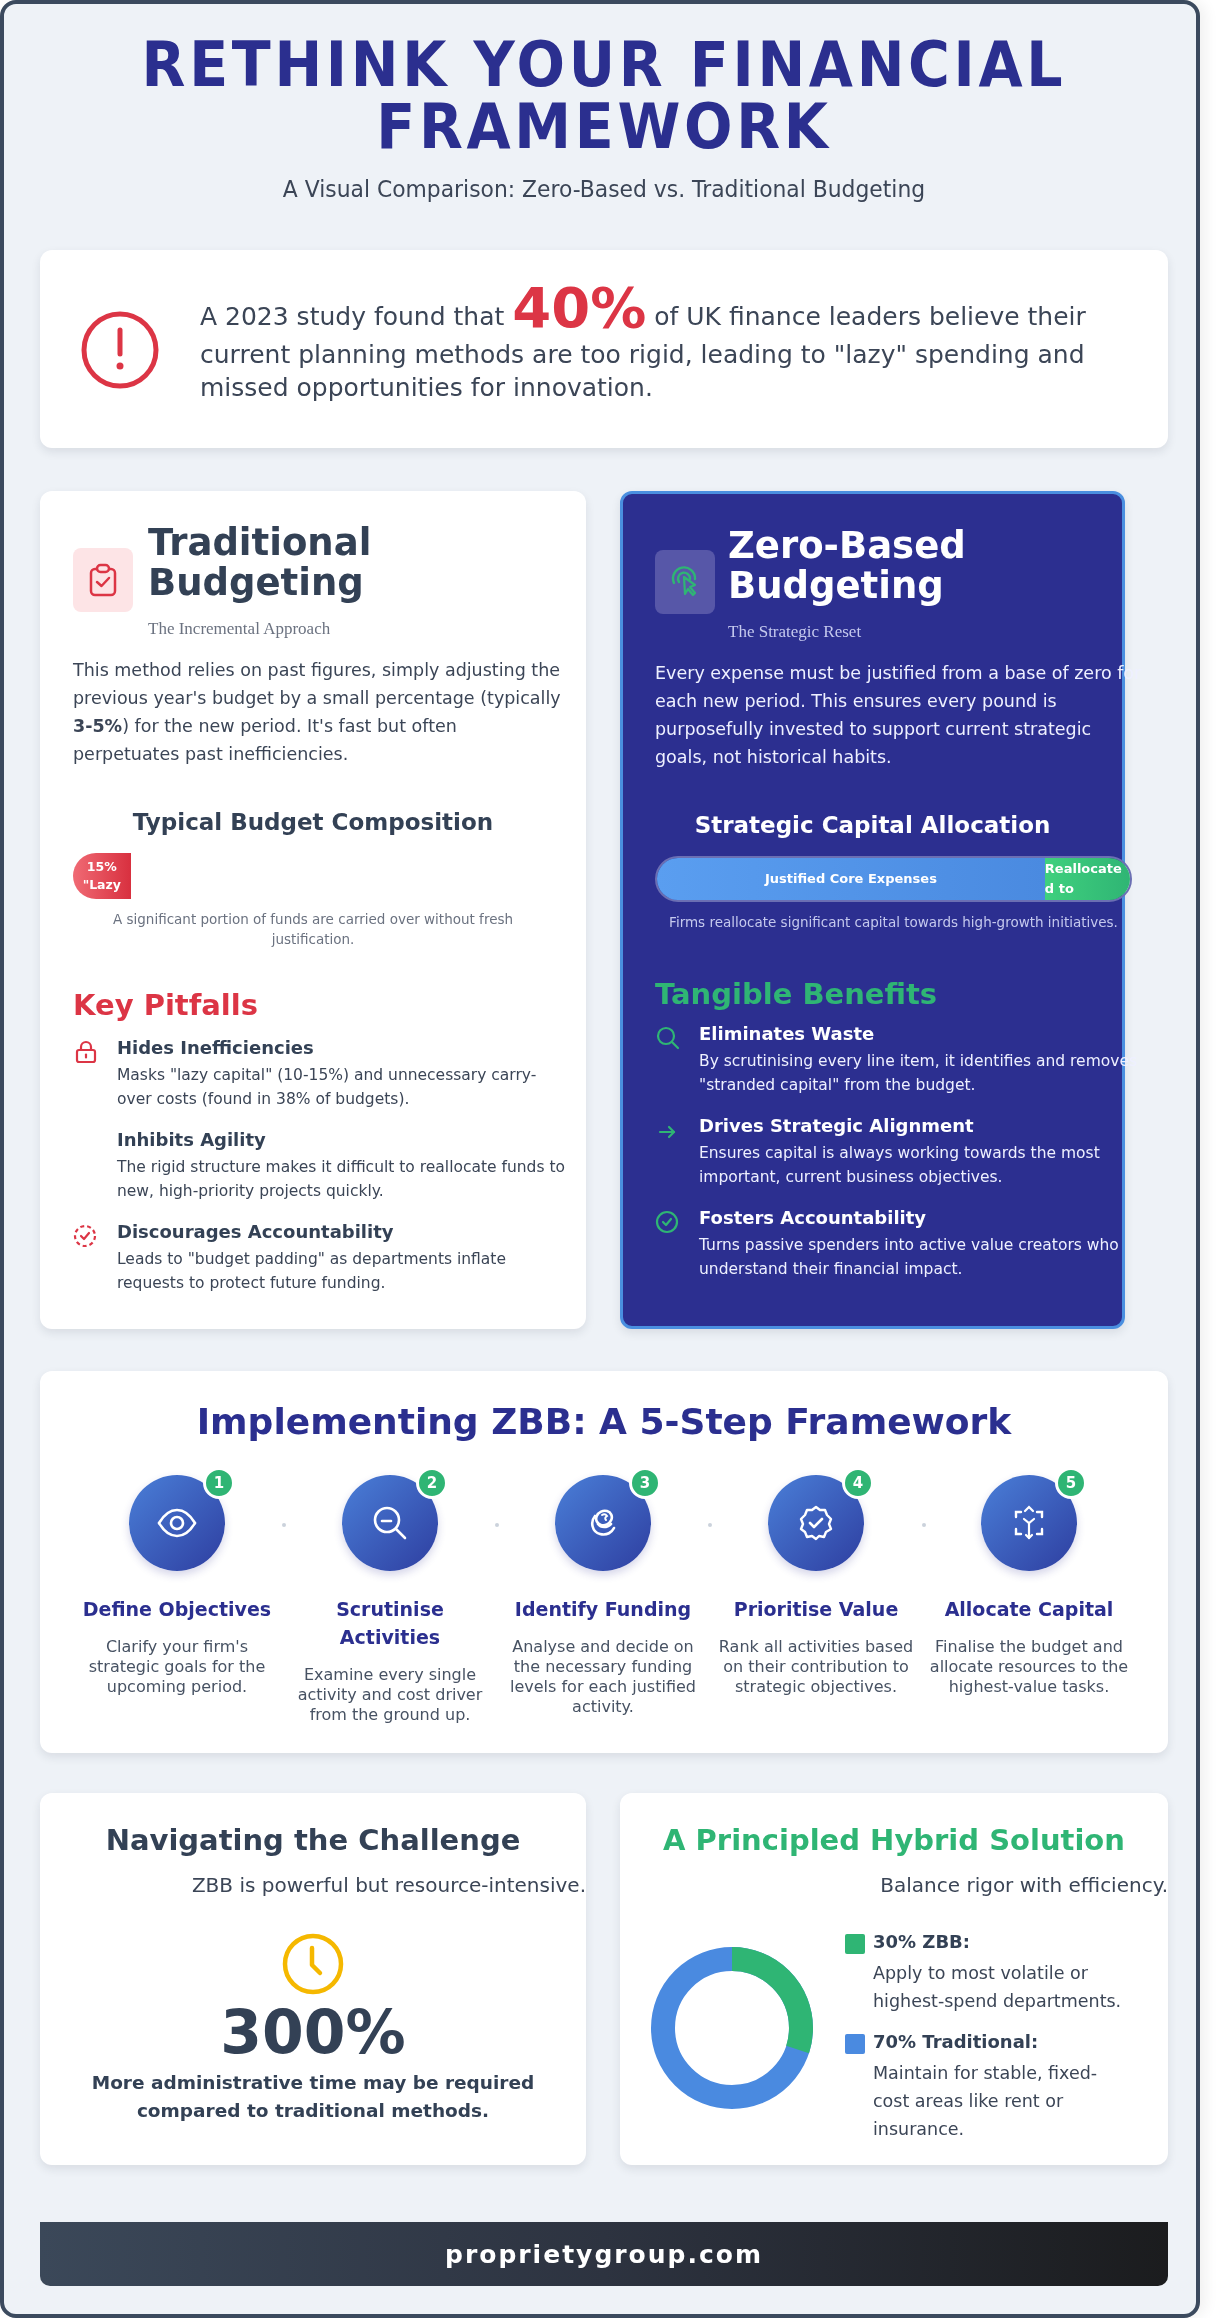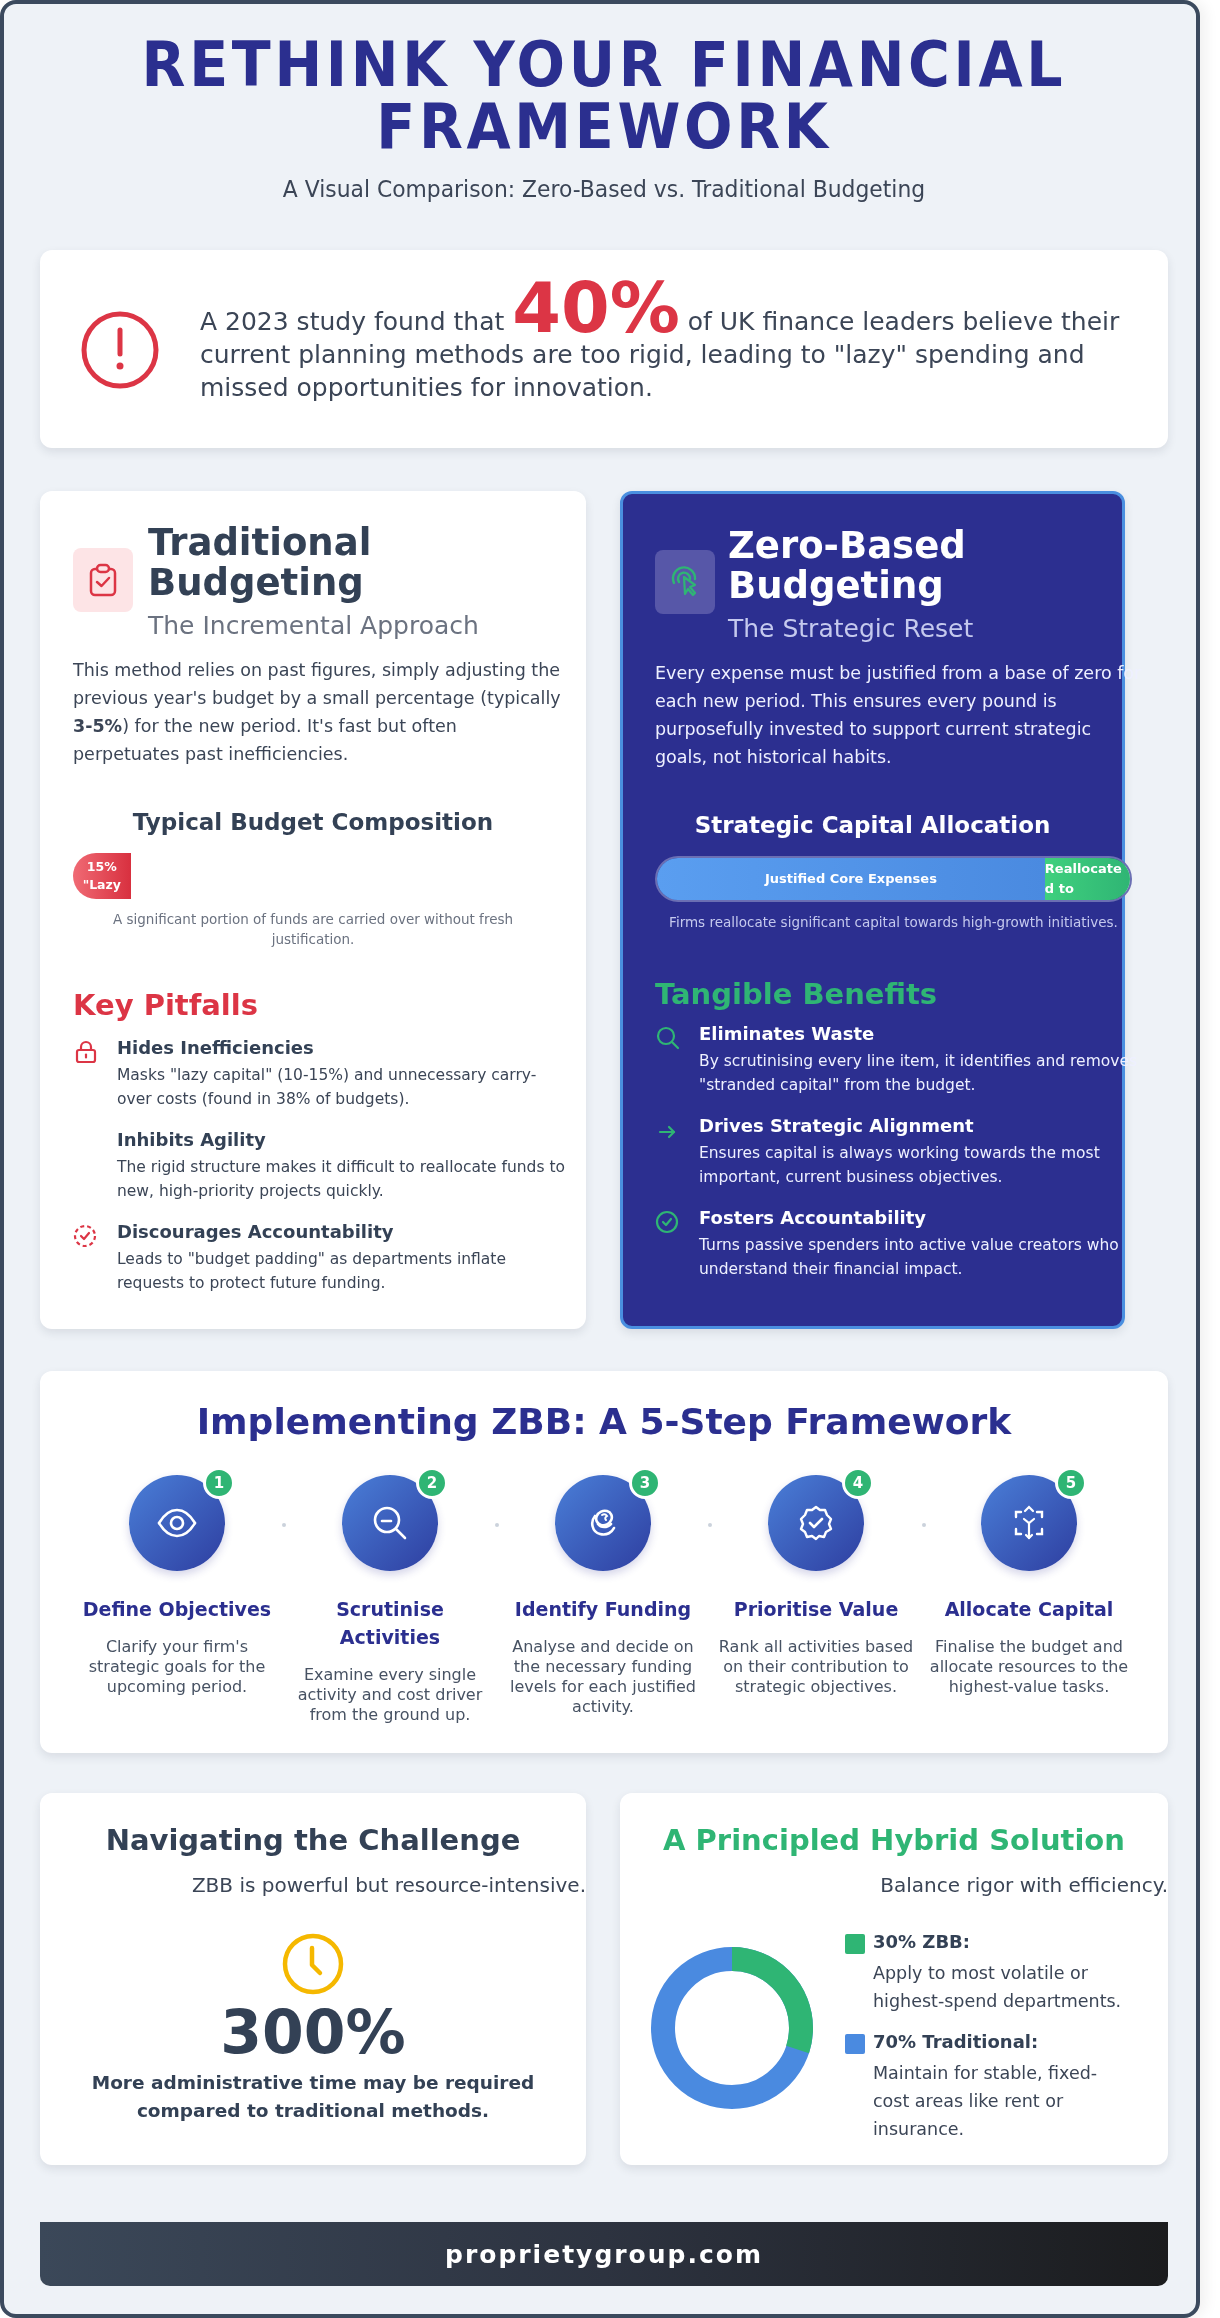--- a/index.html
+++ b/index.html
@@ -19,28 +19,28 @@
     position: absolute; left: 0; width: 1200px; top: 172px; text-align: center;
     font-size: 23px; color: #3b4556; transform: scaleX(0.95);
   }
   .card { position: absolute; background: #fff; border-radius: 12px; box-shadow: 0 4px 10px rgba(30,41,59,0.10); }
   .stat-card { left: 36px; top: 246px; width: 1128px; height: 198px; }
   .alert-icon { position: absolute; left: 40px; top: 60px; width: 80px; height: 80px; }
   .stat-text {
     position: absolute; left: 160px; top: 28px; width: 940px;
     font-size: 25px; line-height: 33px; color: #3b4556;
   }
-  .stat-big { font-size: 70px; font-weight: 700; color: #dc3545; line-height: 60px; vertical-align: -2px; }
+  .stat-big { font-size: 56px; font-weight: 700; color: #dc3545; line-height: 60px; vertical-align: -2px; }
 
   
   .trad-card { left: 36px; top: 487px; width: 546px; height: 838px; }
   .zbb-card { left: 616px; top: 487px; width: 505px; height: 838px; background: #2c2f90; border: 3px solid #4a8fe0; }
   .card-icon-box { position: absolute; left: 33px; top: 57px; width: 60px; height: 64px; border-radius: 8px; display: flex; align-items: center; justify-content: center; }
   .card-title { position: absolute; left: 108px; top: 32px; font-size: 37px; line-height: 40px; font-weight: 700; }
-  .card-sub { position: absolute; left: 108px; top: 120px; font-size: 25px; }
+  .card-sub { position: absolute; left: 108px; top: 128px; font-size: 17px; font-family: Liberation Serif, serif; }
   .card-desc { position: absolute; left: 33px; top: 165px; width: 490px; font-size: 17.5px; line-height: 28px; }
   .bar-title { position: absolute; left: 0; width: 100%; top: 318px; text-align: center; font-size: 23px; font-weight: 700; }
   .bar { position: absolute; left: 33px; top: 362px; width: 480px; height: 46px; border-radius: 23px; overflow: hidden; display: flex; }
   .bar-seg { display: flex; align-items: center; justify-content: center; color: #fff; font-weight: 700; font-size: 13px; text-align: center; overflow: hidden; white-space: normal; line-height: 20px; }
   .bar-note { position: absolute; left: 33px; width: 480px; top: 418px; text-align: center; font-size: 13.5px; line-height: 20px; }
   .section-head { position: absolute; left: 33px; top: 497px; font-size: 29px; font-weight: 700; }
   .list-item { position: absolute; left: 33px; width: 490px; }
   .list-icon { position: absolute; left: 0; top: 2px; width: 26px; height: 26px; }
   .list-title { position: absolute; left: 44px; top: 0; font-size: 18px; font-weight: 700; }
   .list-desc { position: absolute; left: 44px; top: 26px; width: 450px; font-size: 15.5px; line-height: 24px; }

